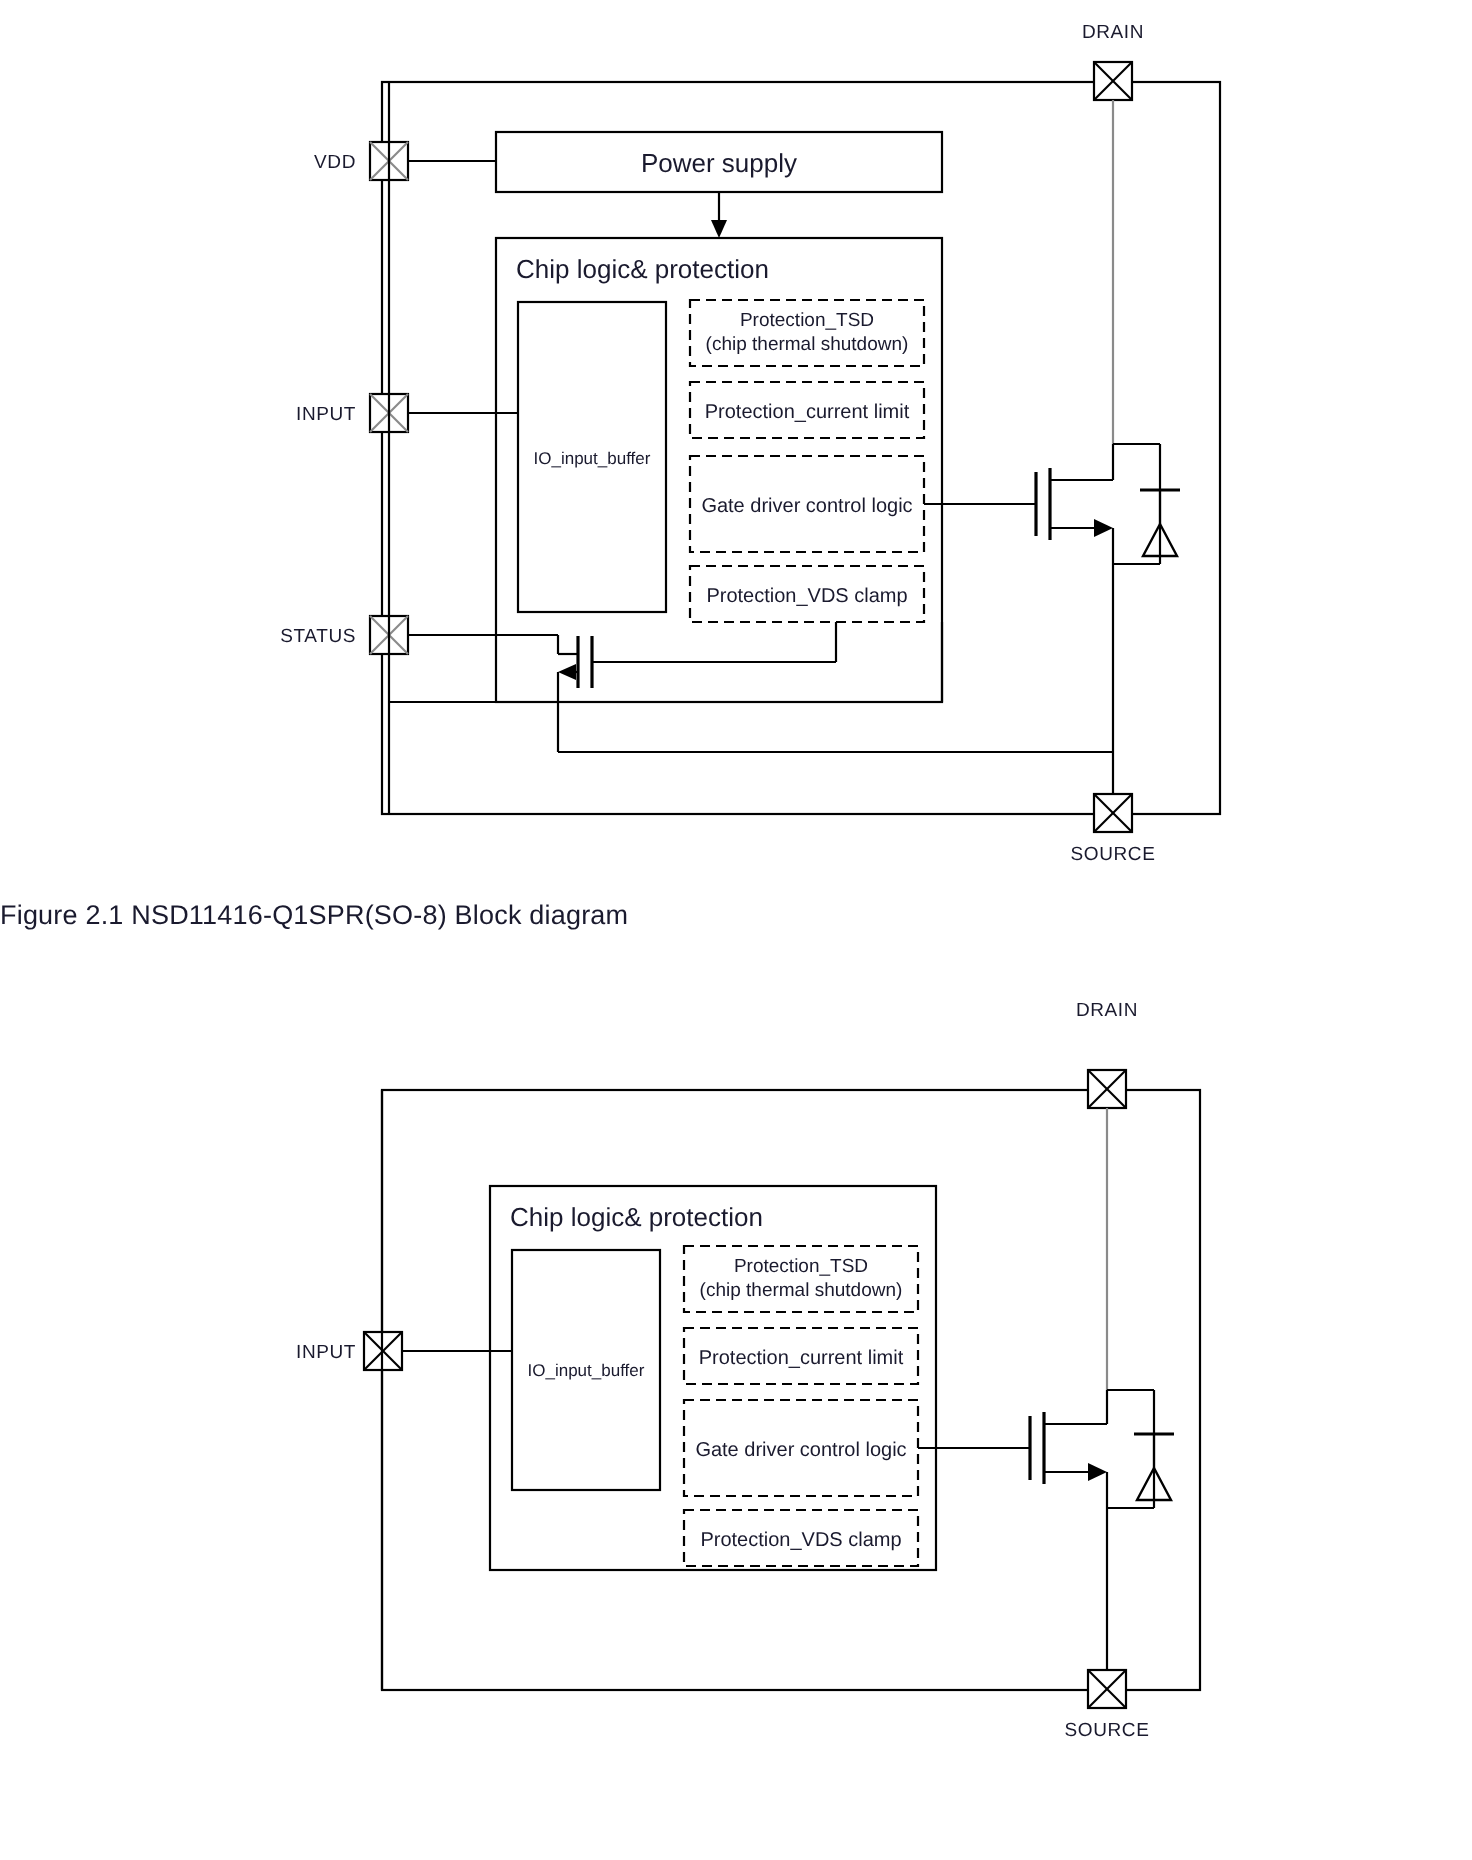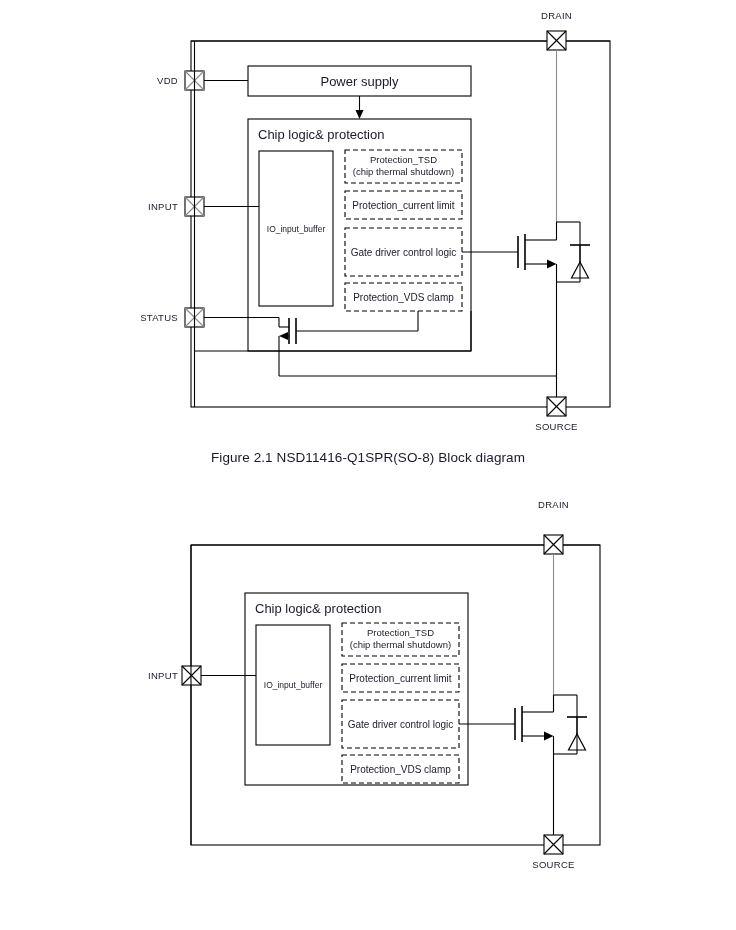--- a/index.html
+++ b/index.html
@@ -8,21 +8,20 @@
     font-family:"Liberation Sans",sans-serif;
     color:#1a1a2e;
     position:relative;
     overflow:hidden;
   }
   .figure{position:absolute;left:0;width:736px;}
   #figure-1{top:0;height:480px;}
   #figure-2{top:480px;height:450px;}
   svg{display:block;}
   .caption{
-    text-align:center;
     font-size:13.5px;
     color:#1a1a2e;
     letter-spacing:0.1px;
   }
   #caption-1{position:absolute;top:450px;left:0;width:736px;}
   text{font-family:"Liberation Sans",sans-serif;fill:#1a1a2e;}
   .pin-label{font-size:9.5px;letter-spacing:0.3px;}
   .box-title{font-size:13px;}
   .blk-label{font-size:10px;}
   .blk-label-sm{font-size:9.5px;}

